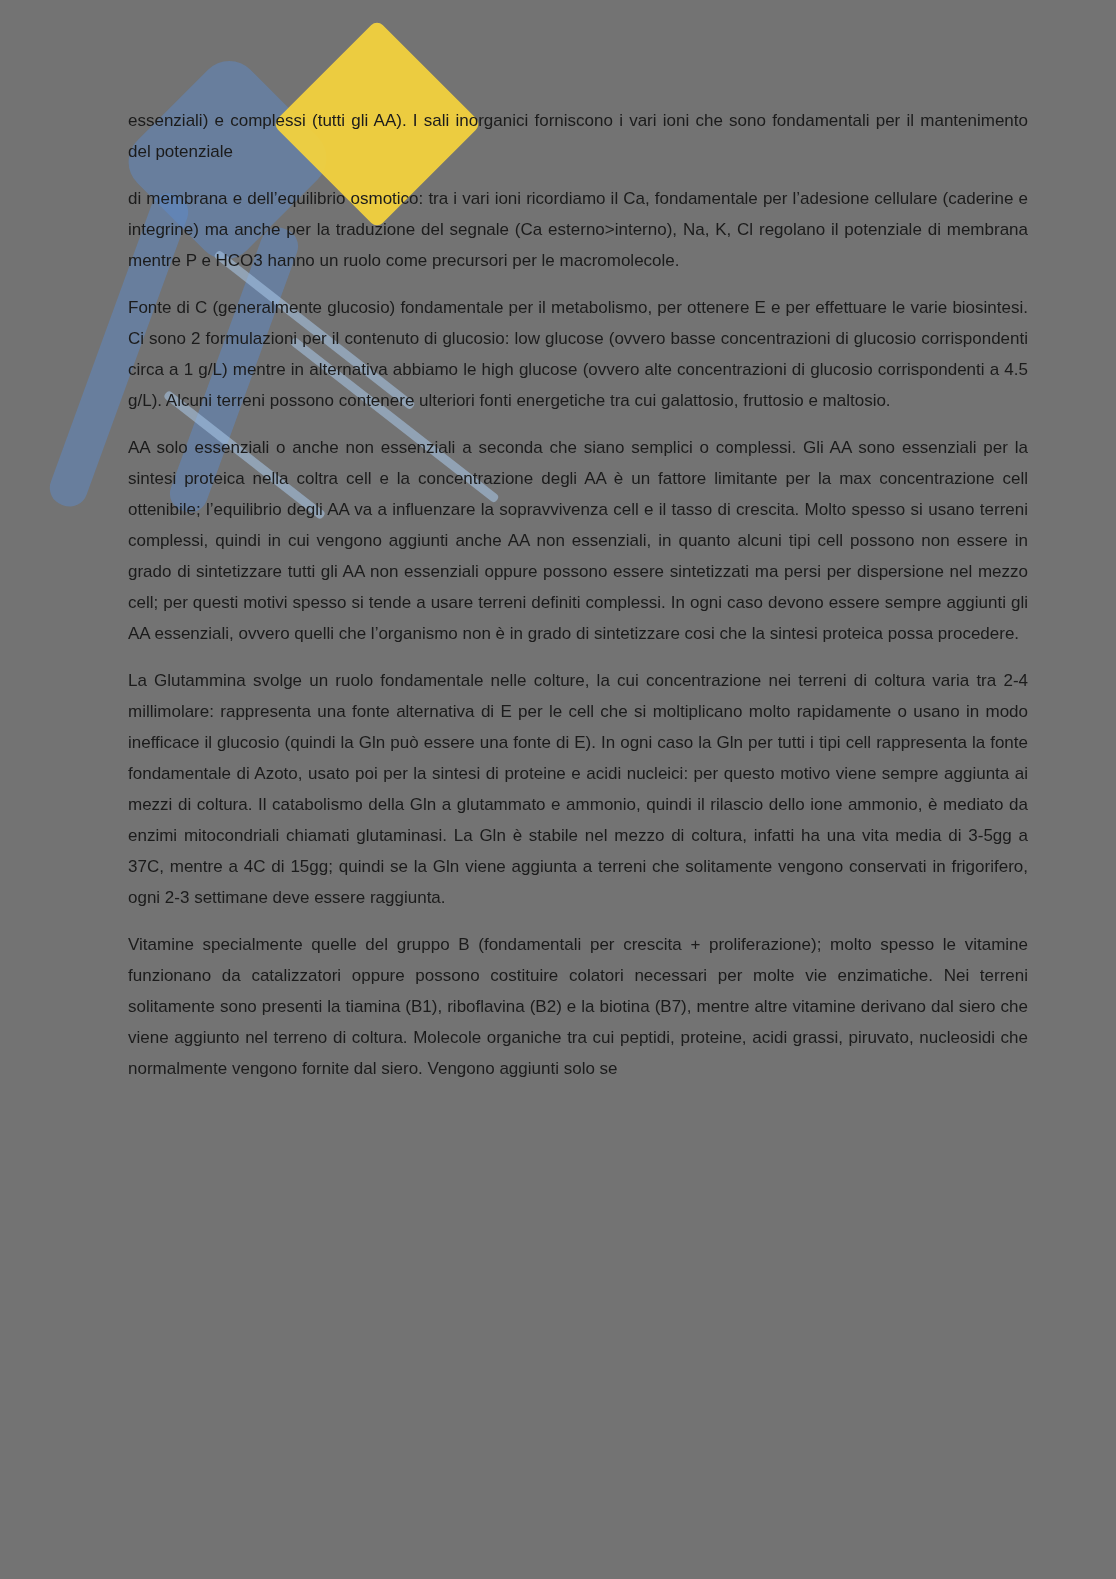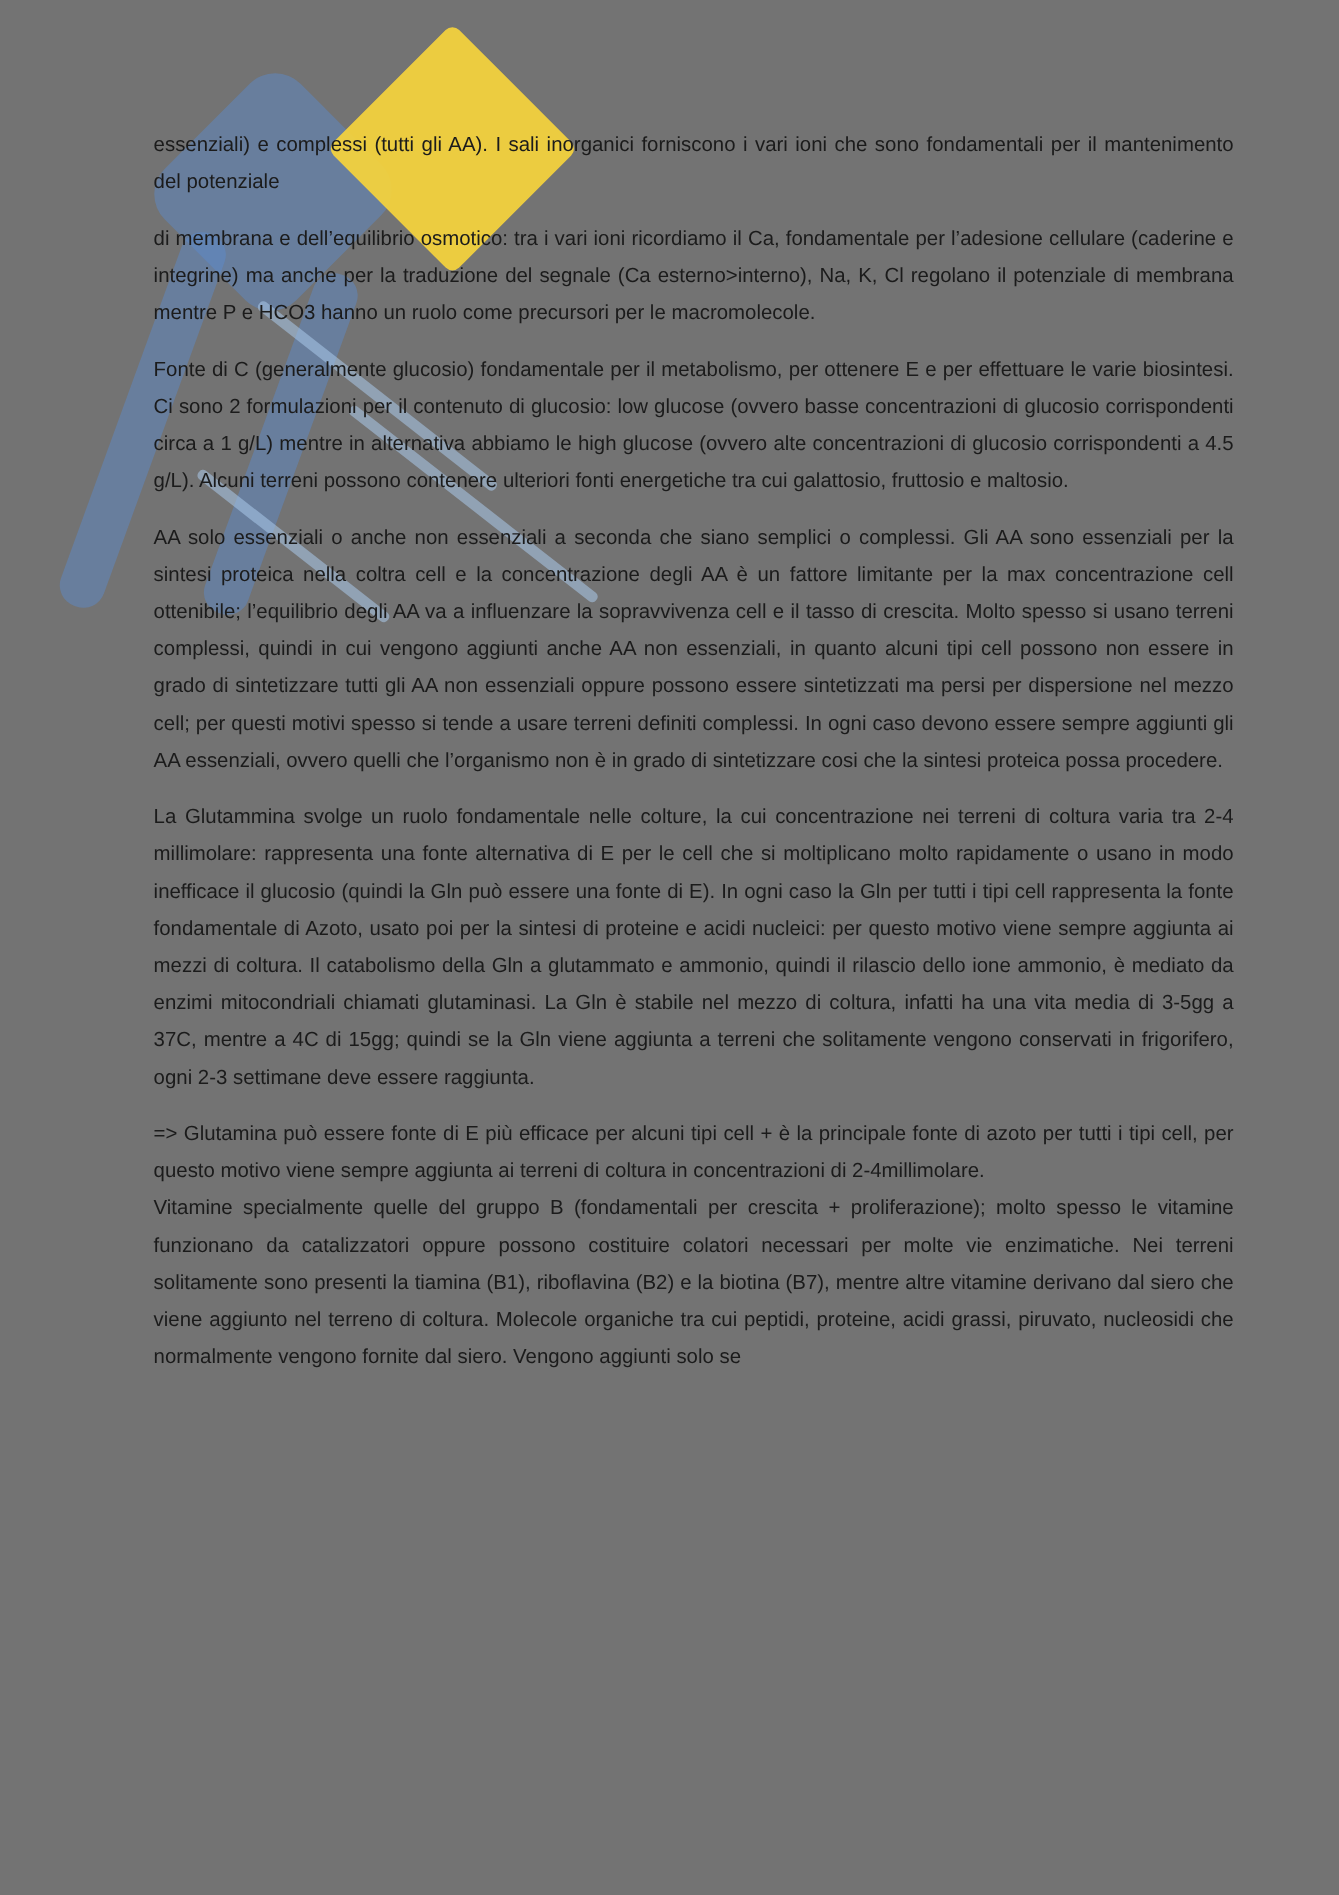--- a/index.html
+++ b/index.html
@@ -105,17 +105,16 @@
     <div class="wm-light wm-light-stroke-2"></div>
     <div class="wm-light wm-light-stroke-3"></div>
   </div>
 
   <div class="content">
     <p>essenziali) e complessi (tutti gli AA). I sali inorganici forniscono i vari ioni che sono fondamentali per il mantenimento del potenziale</p>
     <p>di membrana e dell’equilibrio osmotico: tra i vari ioni ricordiamo il Ca, fondamentale per l’adesione cellulare (caderine e integrine) ma anche per la traduzione del segnale (Ca esterno&gt;interno), Na, K, Cl regolano il potenziale di membrana mentre P e HCO3 hanno un ruolo come precursori per le macromolecole.</p>
     <p>Fonte di C (generalmente glucosio) fondamentale per il metabolismo, per ottenere E e per effettuare le varie biosintesi. Ci sono 2 formulazioni per il contenuto di glucosio: low glucose (ovvero basse concentrazioni di glucosio corrispondenti circa a 1 g/L) mentre in alternativa abbiamo le high glucose (ovvero alte concentrazioni di glucosio corrispondenti a 4.5 g/L). Alcuni terreni possono contenere ulteriori fonti energetiche tra cui galattosio, fruttosio e maltosio.</p>
     <p>AA solo essenziali o anche non essenziali a seconda che siano semplici o complessi. Gli AA sono essenziali per la sintesi proteica nella coltra cell e la concentrazione degli AA è un fattore limitante per la max concentrazione cell ottenibile; l’equilibrio degli AA va a influenzare la sopravvivenza cell e il tasso di crescita. Molto spesso si usano terreni complessi, quindi in cui vengono aggiunti anche AA non essenziali, in quanto alcuni tipi cell possono non essere in grado di sintetizzare tutti gli AA non essenziali oppure possono essere sintetizzati ma persi per dispersione nel mezzo cell; per questi motivi spesso si tende a usare terreni definiti complessi. In ogni caso devono essere sempre aggiunti gli AA essenziali, ovvero quelli che l’organismo non è in grado di sintetizzare cosi che la sintesi proteica possa procedere.</p>
     <p>La Glutammina svolge un ruolo fondamentale nelle colture, la cui concentrazione nei terreni di coltura varia tra 2-4 millimolare: rappresenta una fonte alternativa di E per le cell che si moltiplicano molto rapidamente o usano in modo inefficace il glucosio (quindi la Gln può essere una fonte di E). In ogni caso la Gln per tutti i tipi cell rappresenta la fonte fondamentale di Azoto, usato poi per la sintesi di proteine e acidi nucleici: per questo motivo viene sempre aggiunta ai mezzi di coltura. Il catabolismo della Gln a glutammato e ammonio, quindi il rilascio dello ione ammonio, è mediato da enzimi mitocondriali chiamati glutaminasi. La Gln è stabile nel mezzo di coltura, infatti ha una vita media di 3-5gg a 37C, mentre a 4C di 15gg; quindi se la Gln viene aggiunta a terreni che solitamente vengono conservati in frigorifero, ogni 2-3 settimane deve essere raggiunta.</p>
-    <p class="m0">=&gt; Glutamina può essere fonte di E più efficace per alcuni tipi cell + è la principale fonte di azoto per tutti i tipi cell, per questo motivo viene sempre aggiunta ai terreni di coltura in concentrazioni di 2-4millimolare.</p>
     <p>Vitamine specialmente quelle del gruppo B (fondamentali per crescita + proliferazione); molto spesso le vitamine funzionano da catalizzatori oppure possono costituire colatori necessari per molte vie enzimatiche. Nei terreni solitamente sono presenti la tiamina (B1), riboflavina (B2) e la biotina (B7), mentre altre vitamine derivano dal siero che viene aggiunto nel terreno di coltura. Molecole organiche tra cui peptidi, proteine, acidi grassi, piruvato, nucleosidi che normalmente vengono fornite dal siero. Vengono aggiunti solo se</p>
   </div>
 
 </div>
 
 </body></html>

